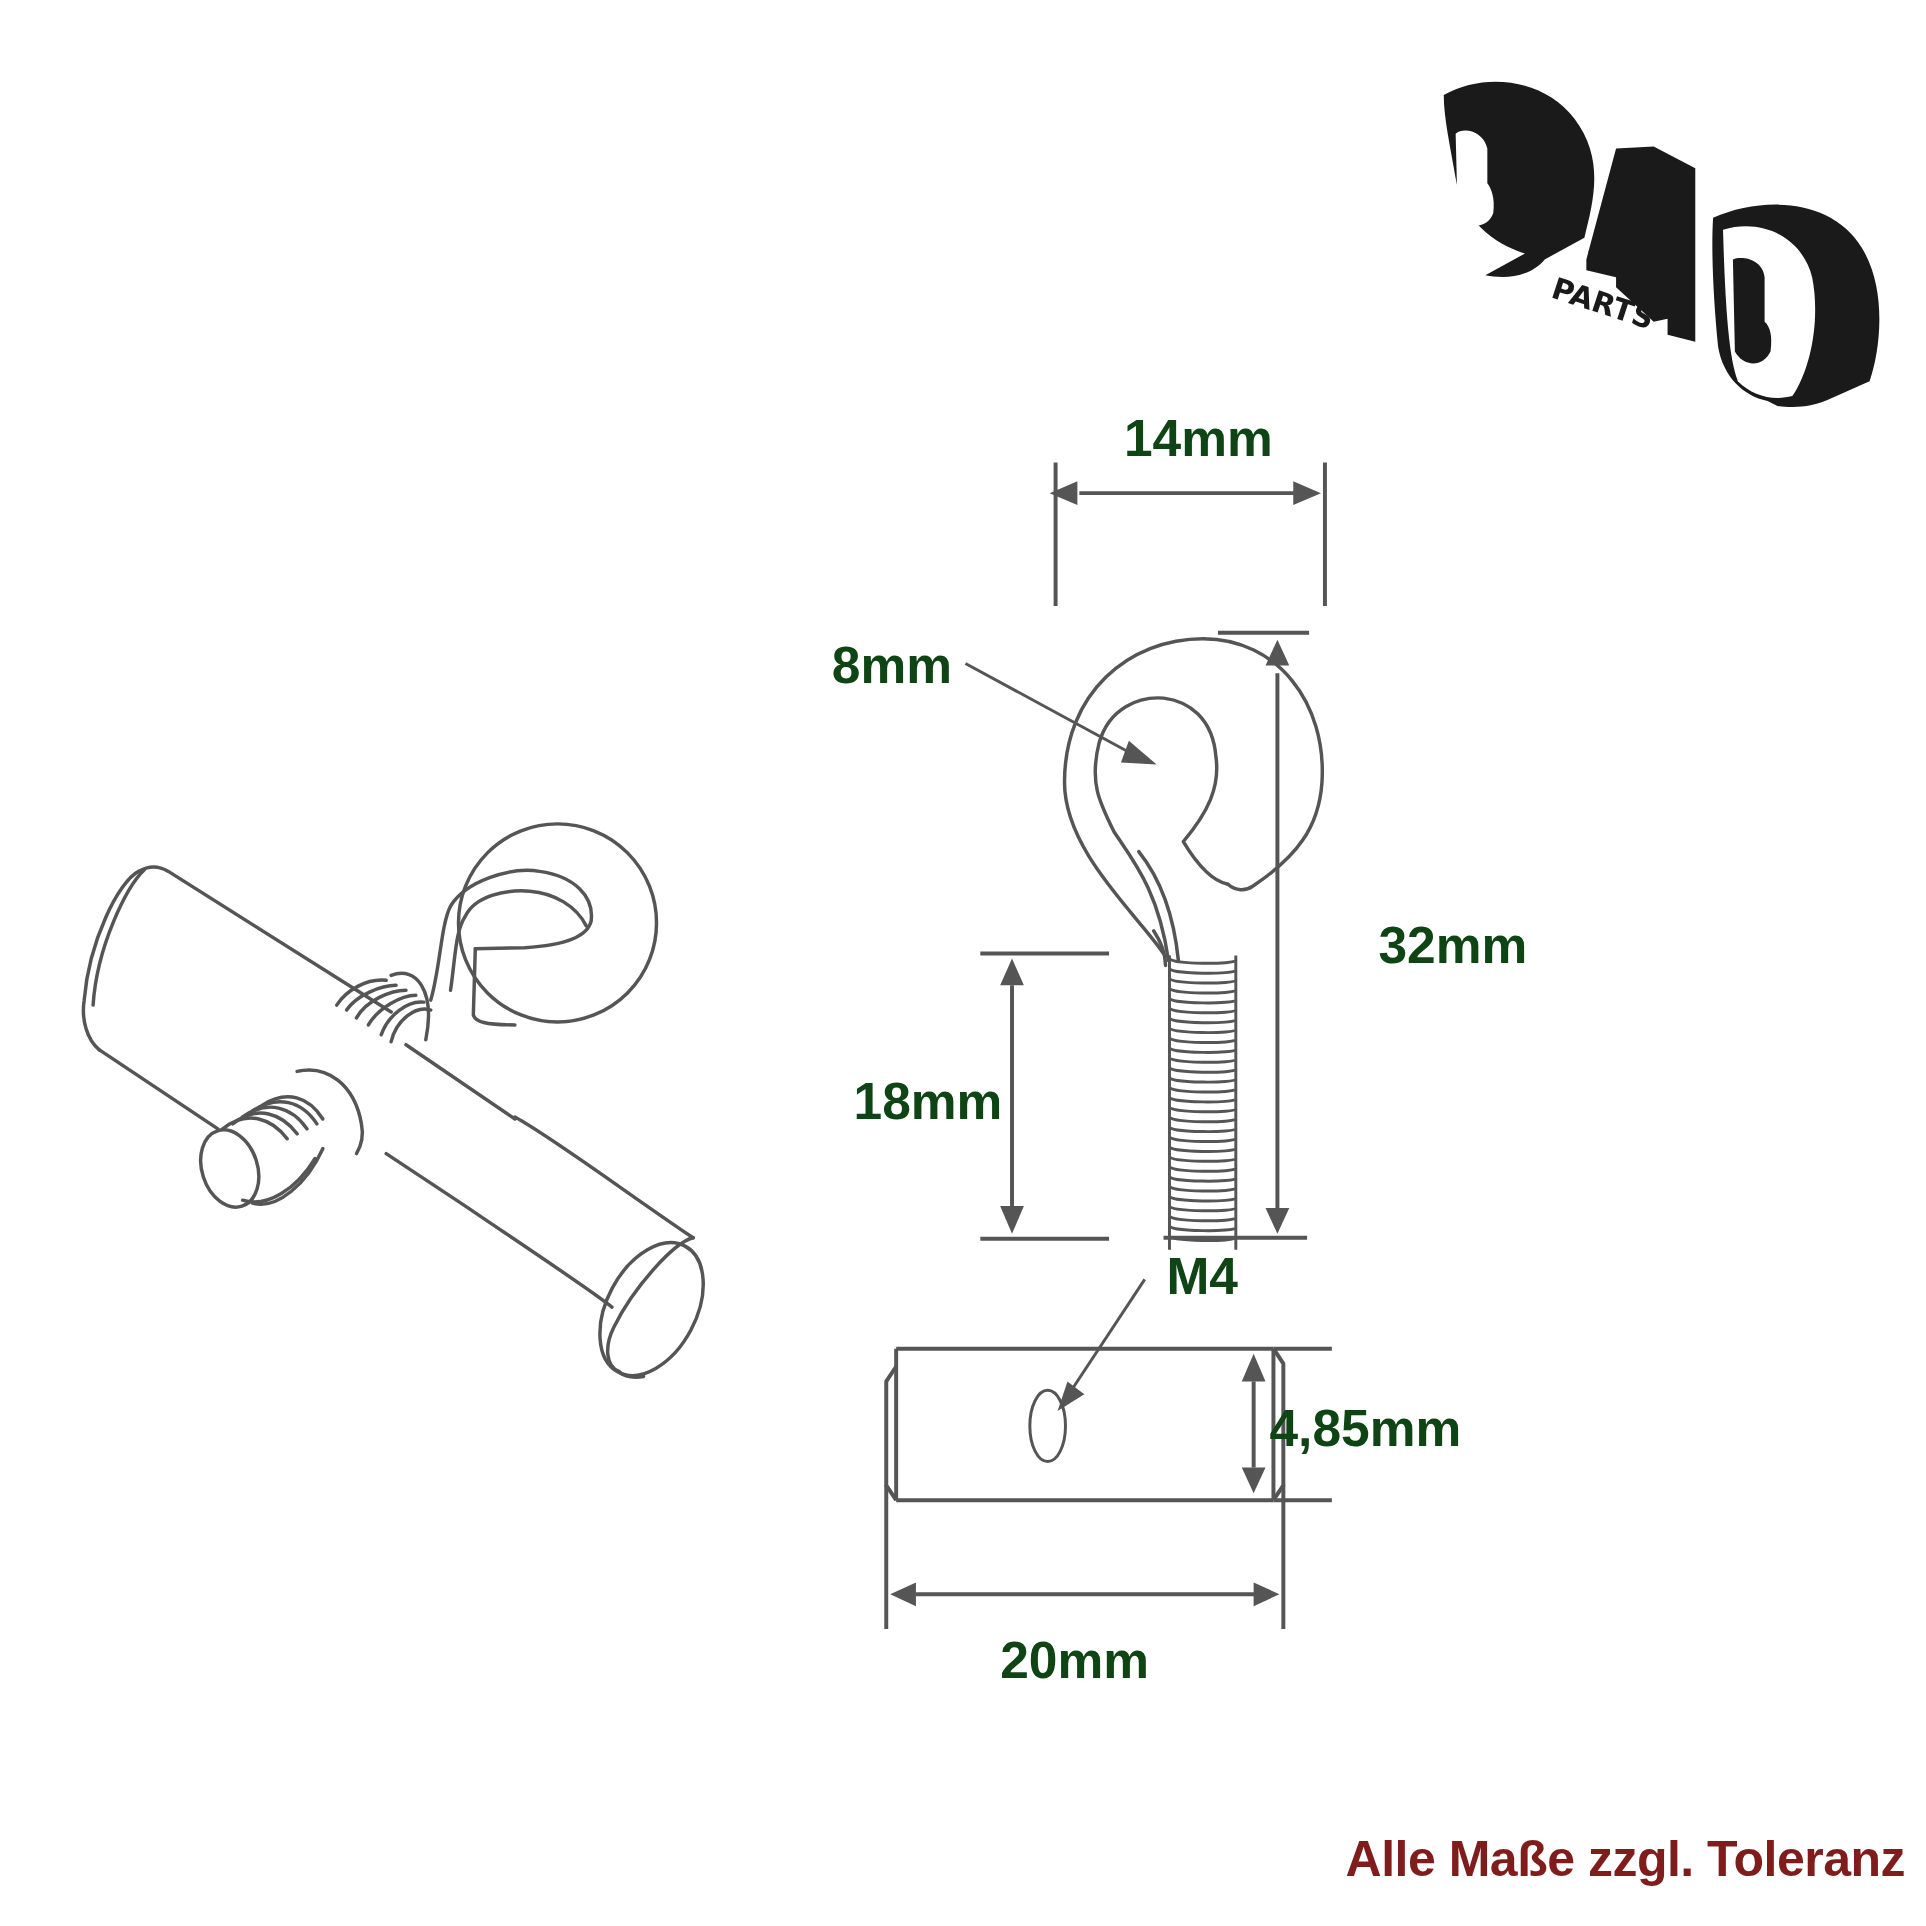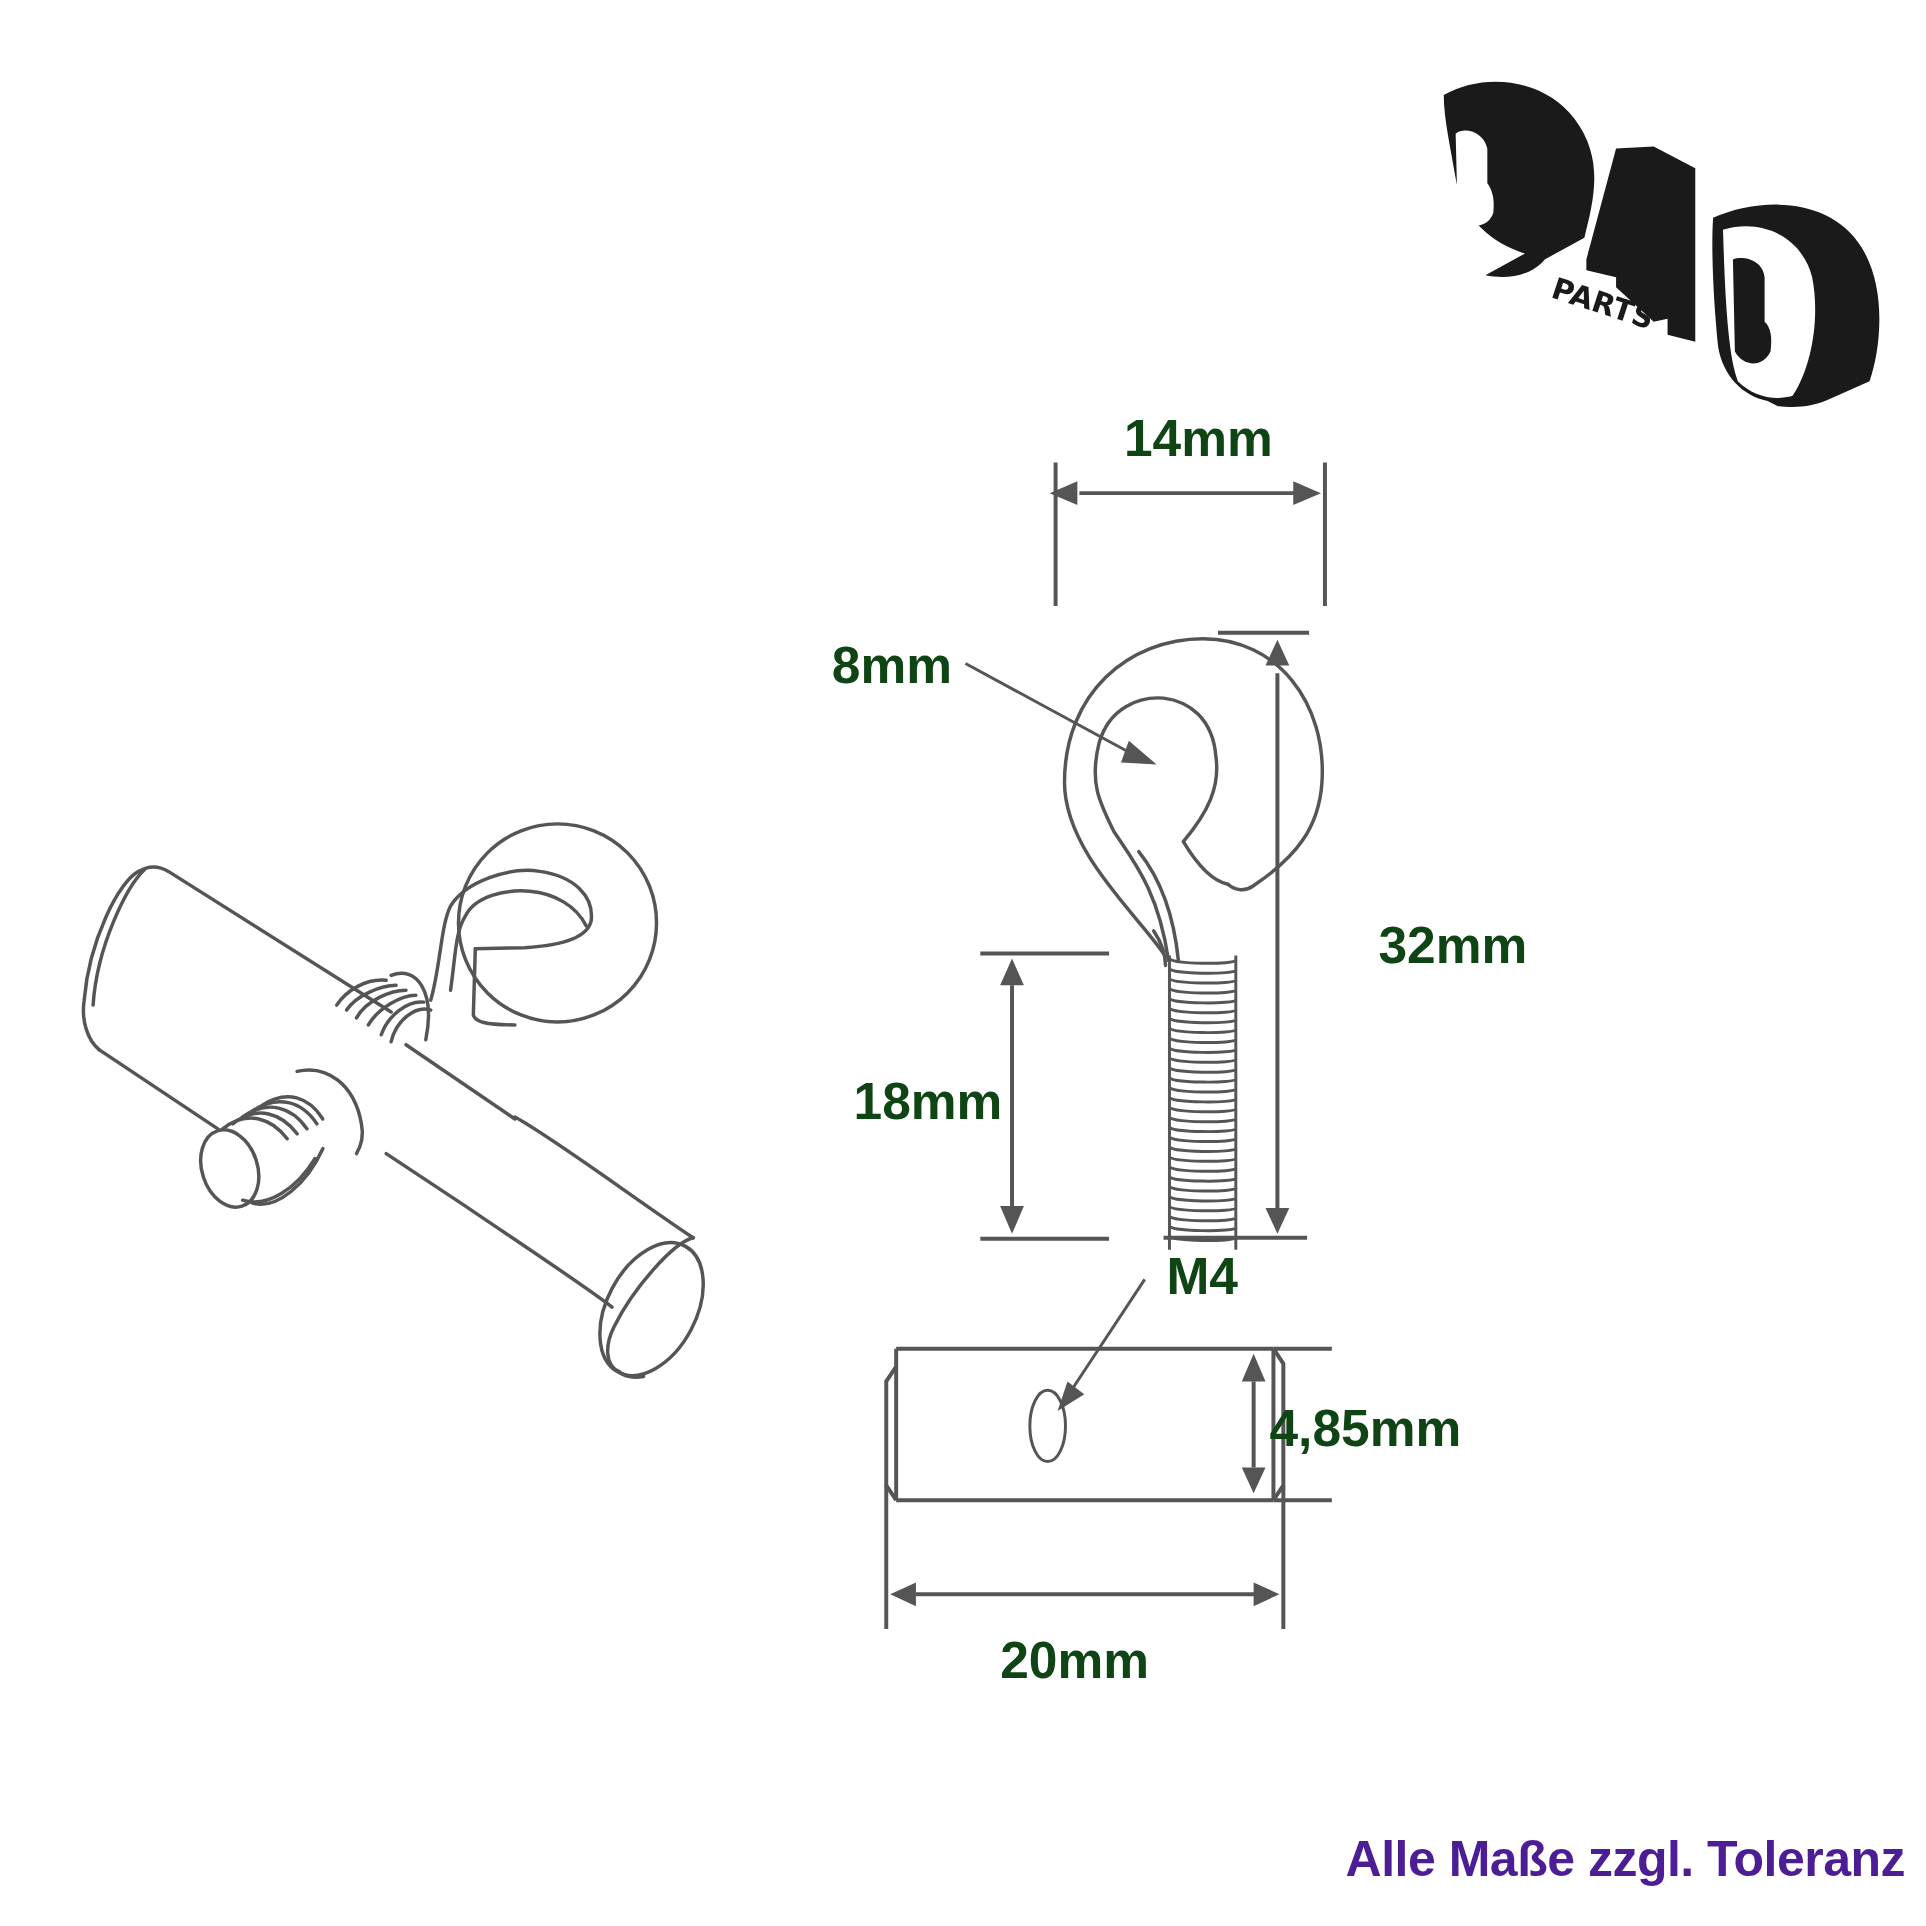--- a/index.html
+++ b/index.html
@@ -7,21 +7,21 @@
          font-family: "Liberation Sans", "DejaVu Sans", sans-serif; }
   svg { position: absolute; left: 0; top: 0; }
   .dim-label { font-family: "Liberation Sans", "DejaVu Sans", sans-serif; font-weight: 700;
                fill: #0f4415; }
   .logo-text { font-family: "DejaVu Sans", "Liberation Sans", sans-serif; font-weight: 700; fill: #1a1a1a; }
   .line { stroke: #555555; fill: none; stroke-width: 4; }
   .thin { stroke: #555555; fill: none; stroke-width: 3; }
   .draw { stroke: #555555; fill: none; stroke-width: 3.5; stroke-linecap: round; stroke-linejoin: round; }
   .arrowhead { fill: #555555; }
   .footnote { position: absolute; right: 22px; top: 1830px; font-family: "Liberation Sans", "DejaVu Sans", sans-serif;
-              font-weight: 700; font-size: 50px; color: #4c1d95; white-space: nowrap; letter-spacing: -0.5px; }
+              font-weight: 700; font-size: 50px; color: #7f1d1d; white-space: nowrap; letter-spacing: -0.5px; }
 </style>
 </head>
 <body>
 
 <svg width="1927" height="1927" viewBox="0 0 1946 1946" xmlns="http://www.w3.org/2000/svg">
 
   <g>
 
     <g>
       <path d="M1458,96 C1500,72 1560,80 1590,120 C1620,160 1610,200 1600,240 L1560,262 C1545,280 1520,282 1500,278 L1540,256 C1520,250 1478,230 1470,180 C1465,150 1458,120 1458,96 Z" fill="#1a1a1a"></path>

